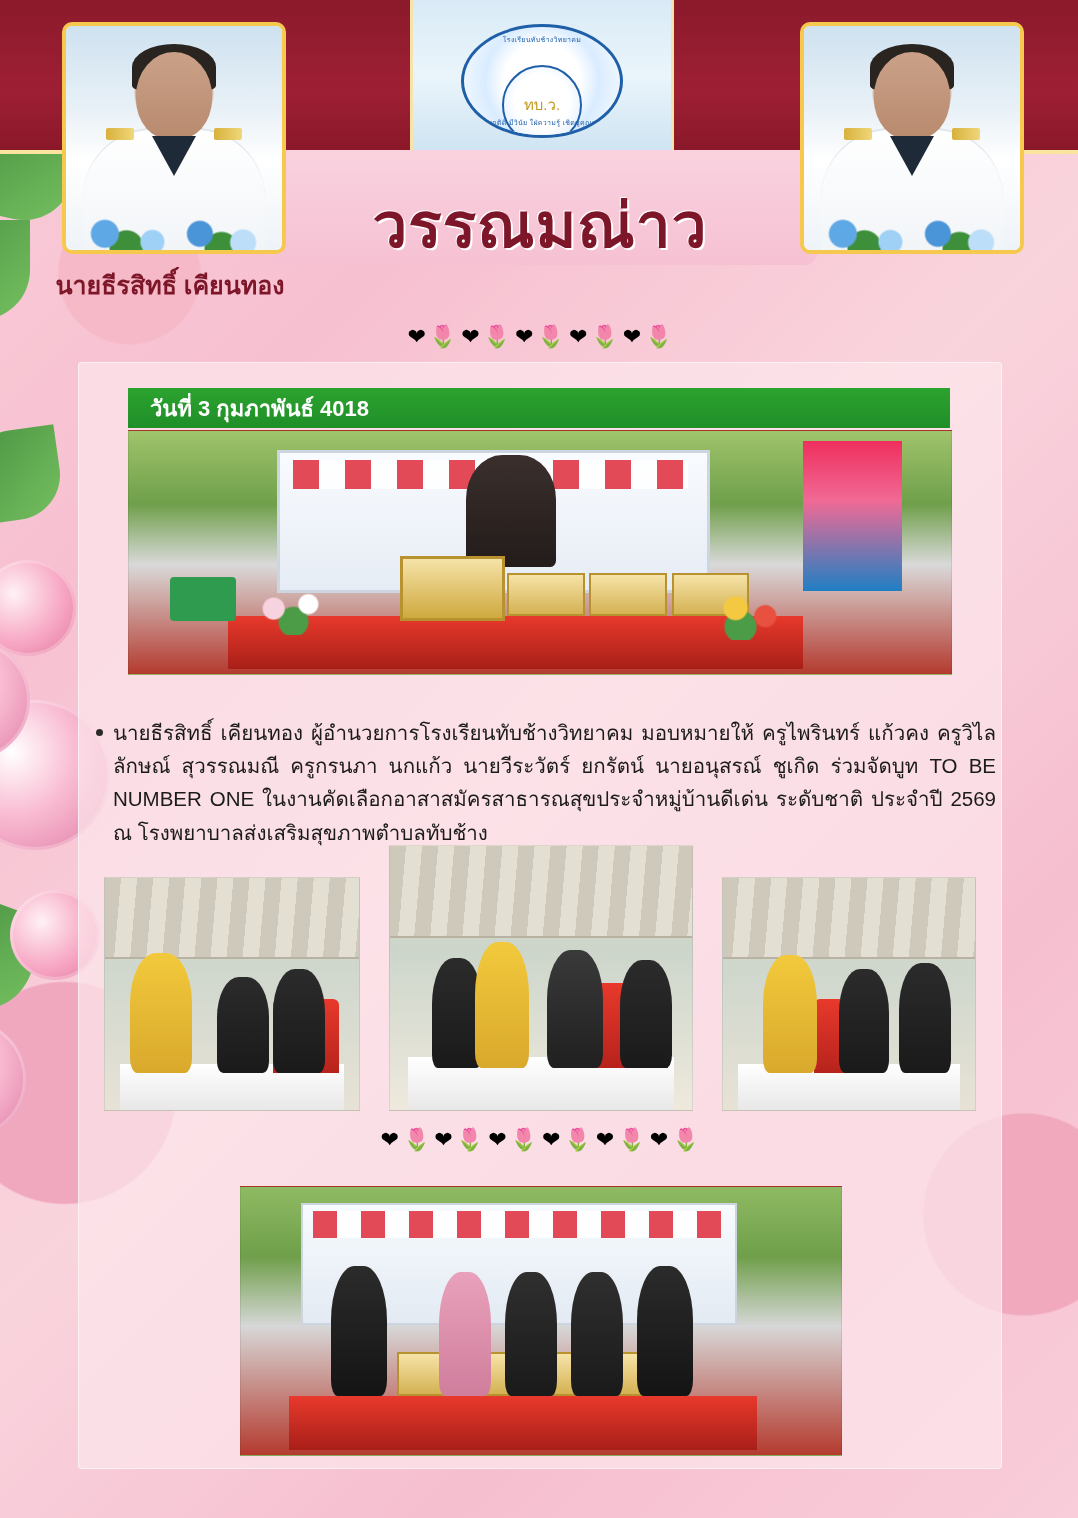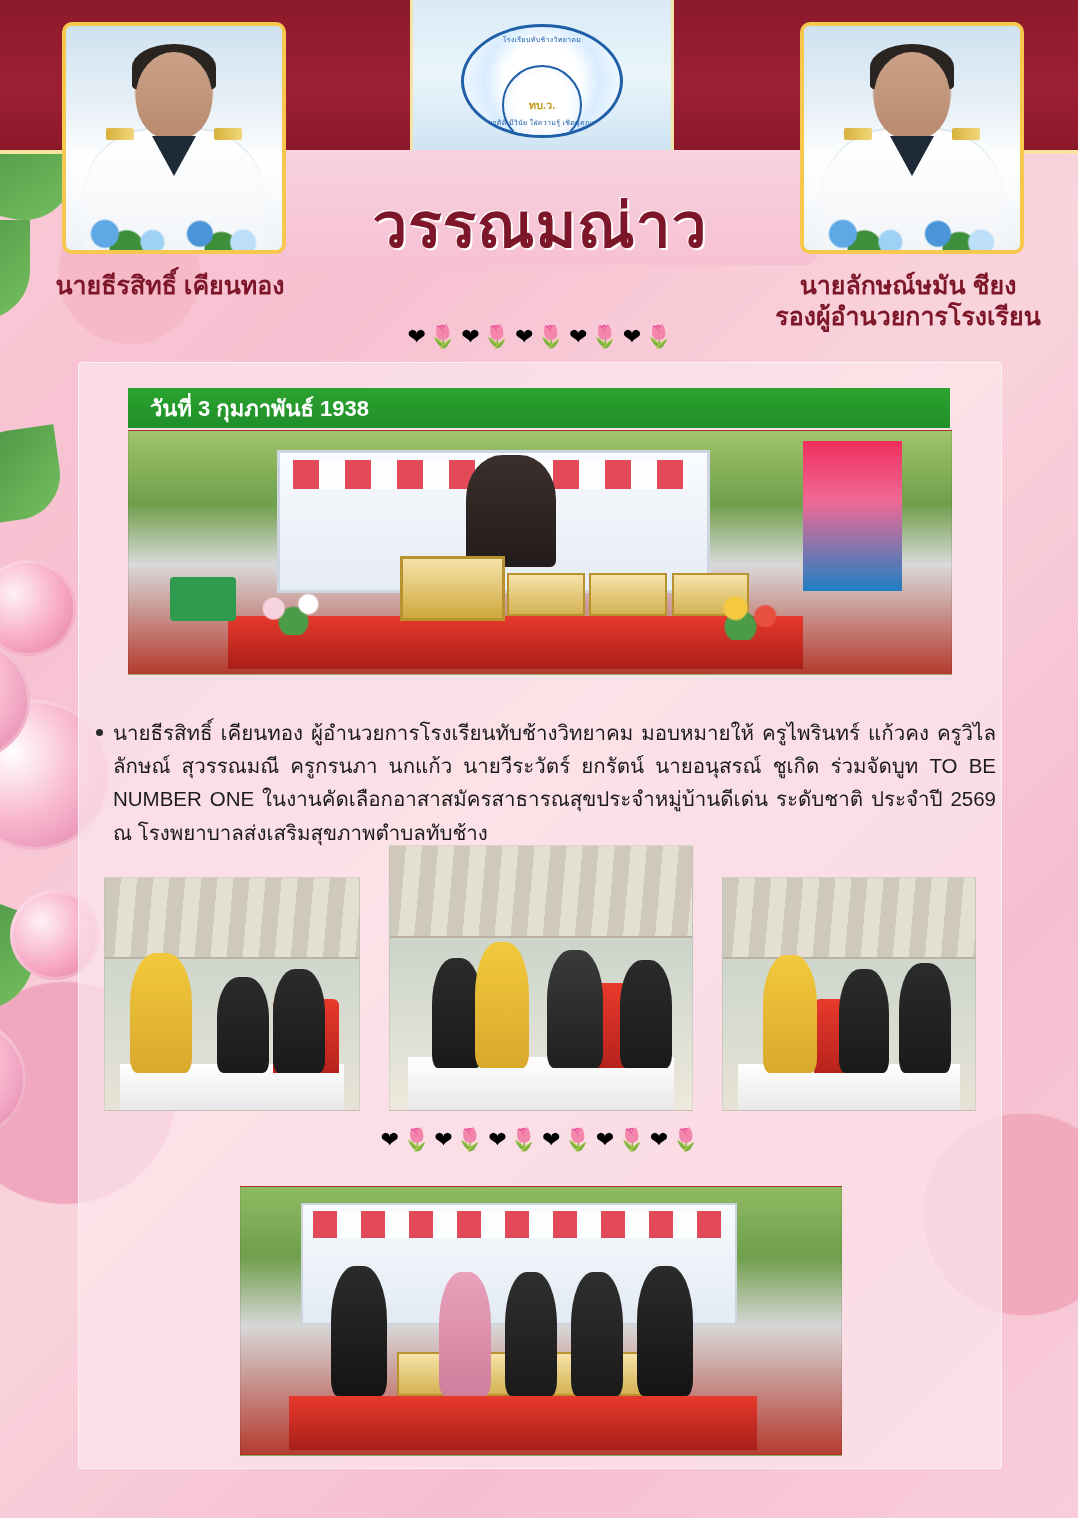--- a/index.html
+++ b/index.html
@@ -90,23 +90,23 @@
     overflow: hidden;
   }
   .logo-inner {
     width: 76px; height: 76px;
     border-radius: 50%;
     border: 2px solid #1f5fa8;
     background: radial-gradient(circle at 50% 45%, #ffffff 0 48%, #cfe6ff 100%);
     display: flex;
     align-items: center;
     justify-content: center;
-    font-size: 11px;
+    font-size: 15px;
     color: #c59a20;
-    font-weight: bold;
+    font-weight: normal;
     margin-top: 48px;
   }
   .logo-text-top, .logo-text-bottom {
     position: absolute;
     width: 100%;
     text-align: center;
     font-size: 7px;
     color: #1f5fa8;
     letter-spacing: .3px;
   }
@@ -462,41 +462,37 @@
         <div class="portrait-badge" style="left:40px; bottom:110px;"></div>
         <div class="portrait-badge" style="right:40px; bottom:110px;"></div>
         <div class="portrait-flowers"></div>
       </div>
     </div>
 
     <div class="name-plate left">
       <span class="nm">นายธีรสิทธิ์ เคียนทอง</span>
     </div>
 
-    <div class="name-plate right">
-      <span class="nm">นายลักษณ์ษมัน ชียง</span>
-      <span class="role">รองผู้อำนวยการโรงเรียน</span>
-    </div>
   </div>
 
   <div class="flower-divider fd-top">
     <span>❤</span>
     <span>🌷</span>
     <span>❤</span>
     <span>🌷</span>
     <span>❤</span>
     <span>🌷</span>
     <span>❤</span>
     <span>🌷</span>
     <span>❤</span>
     <span>🌷</span>
   </div>
 
   <div class="date-bar">
-    <span>วันที่ 3 กุมภาพันธ์ 1938</span>
+    <span>วันที่ 3 กุมภาพันธ์ 4018</span>
   </div>
 
   <div class="photo photo-main">
     <div class="backdrop"></div>
     <div class="panelrow"></div>
     <div class="standee"></div>
     <div class="rollup"></div>
     <div class="redtable"></div>
     <div class="bigframe"></div>
     <div class="frame" style="left:46%;"></div>

